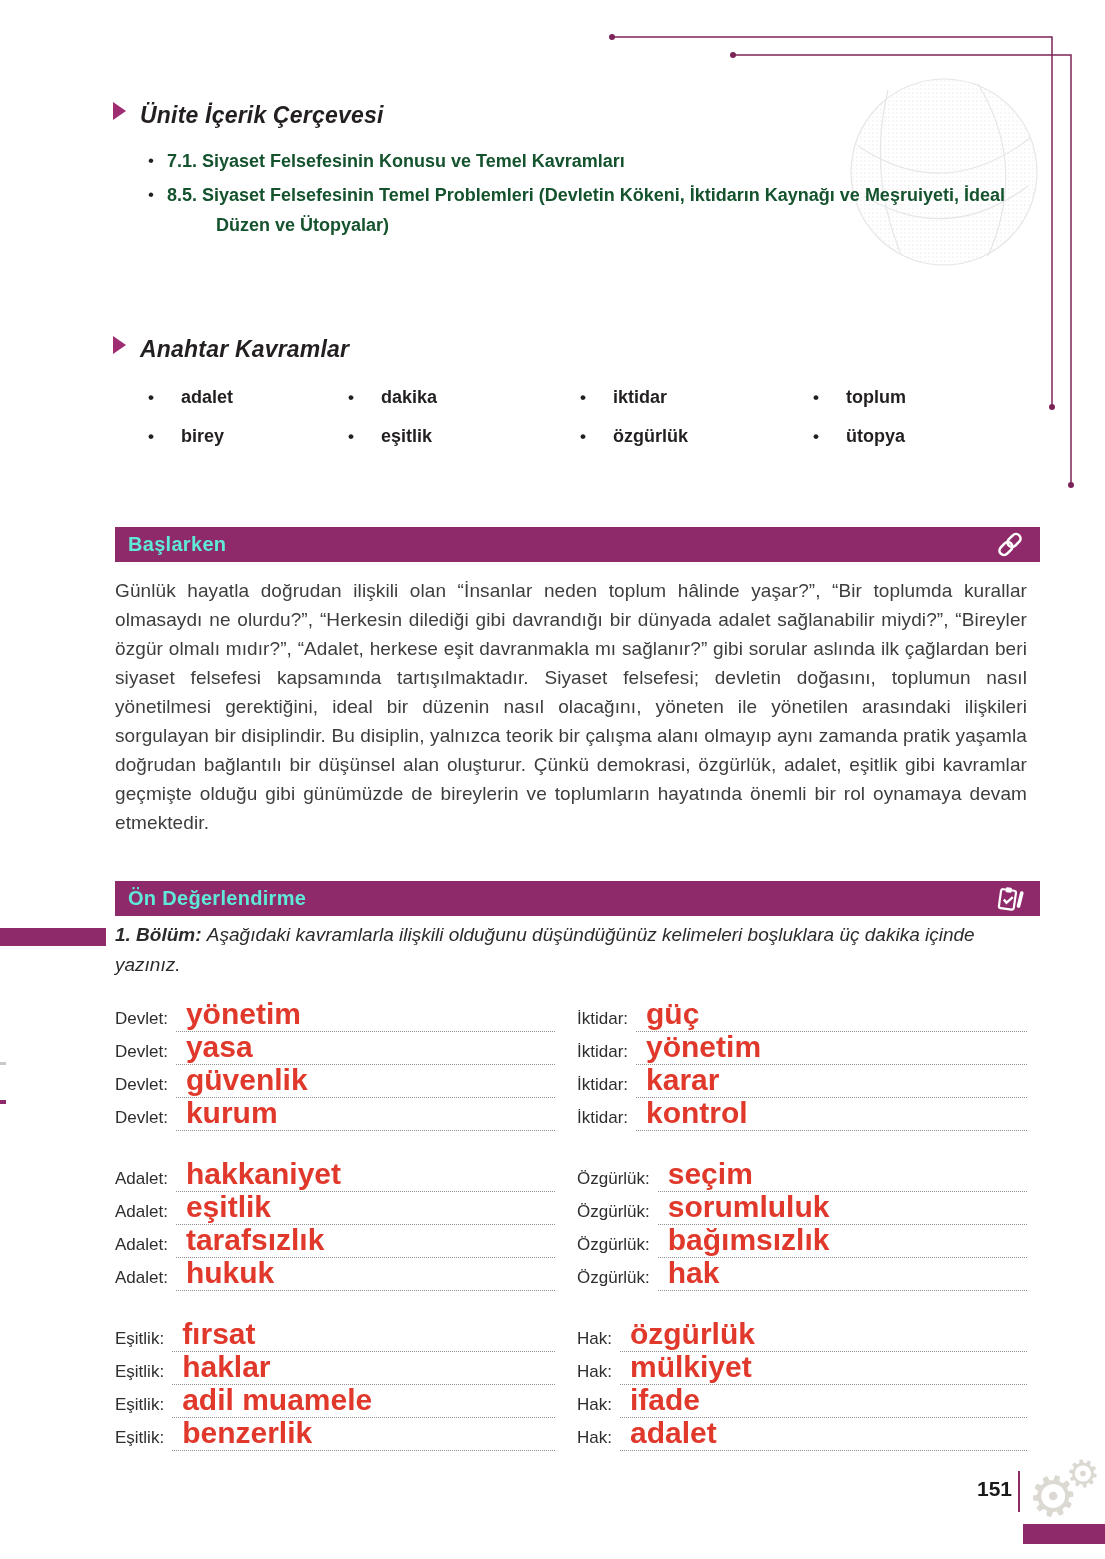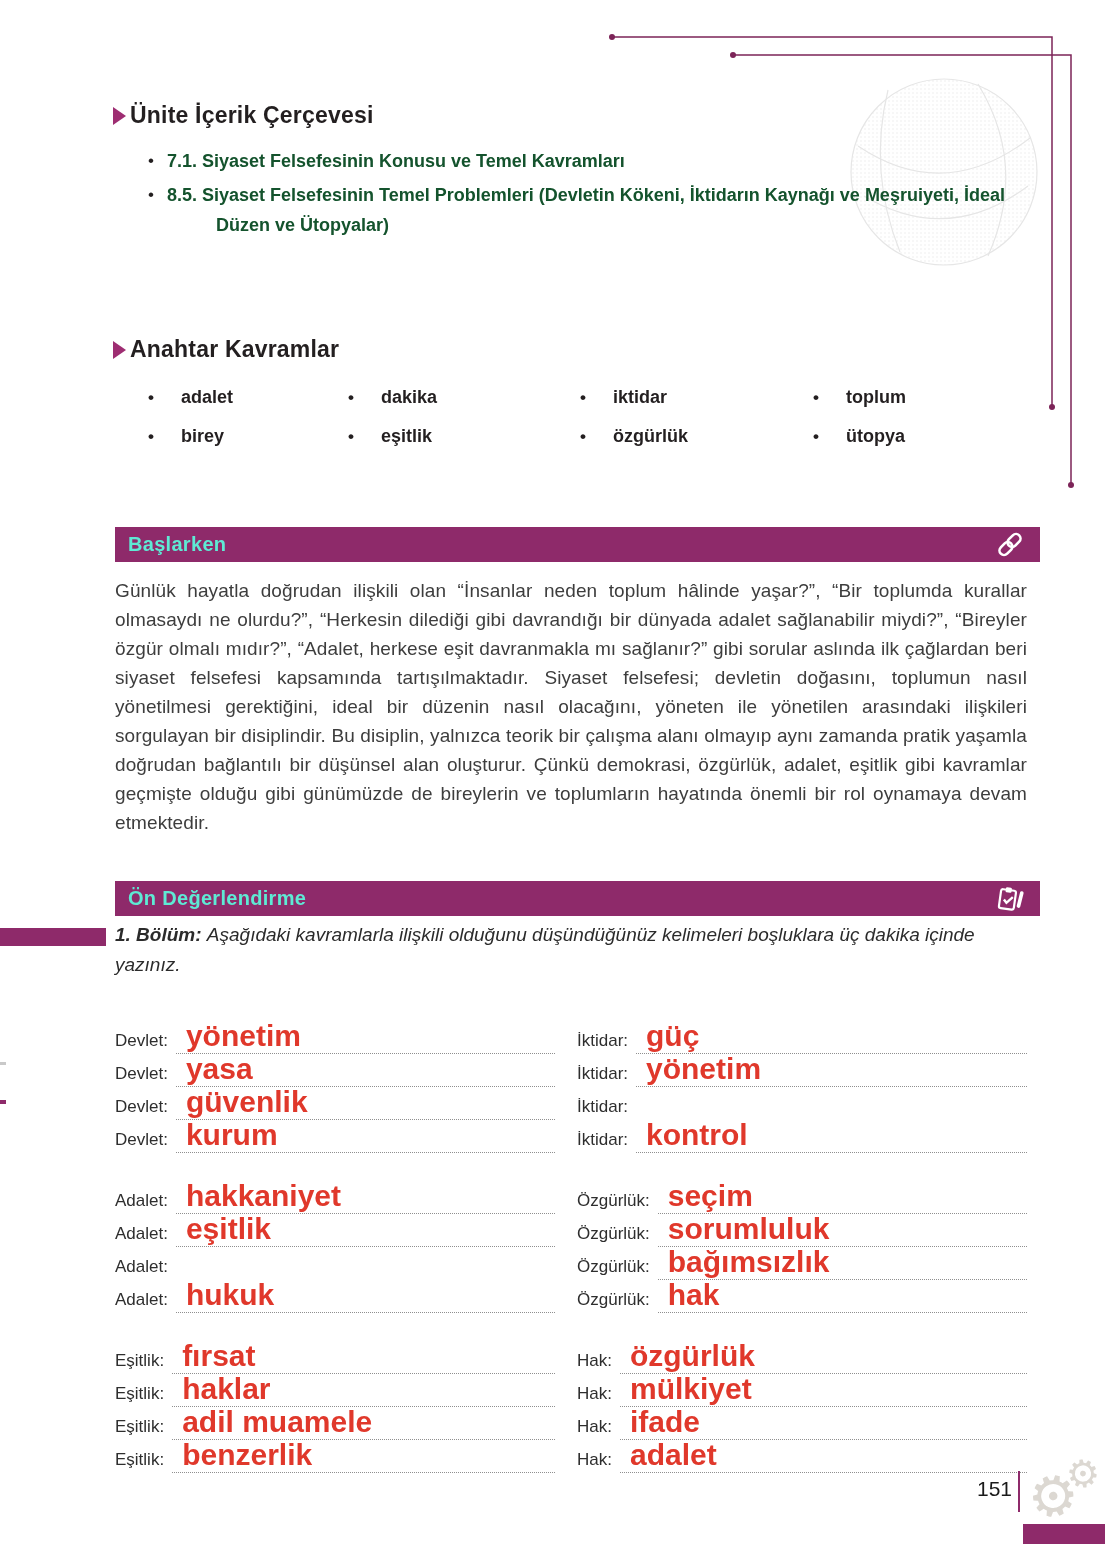--- a/index.html
+++ b/index.html
@@ -8,21 +8,21 @@
     width:1105px;height:1559px;
     background:#ffffff;
     overflow:hidden;
     font-family:"Liberation Sans", sans-serif;
     color:#262626;
   }
   
   .deco-svg{position:absolute;left:0;top:0;pointer-events:none;}
   .globe{position:absolute;left:848px;top:76px;pointer-events:none;}
   
-  .tri-title{display:flex;align-items:center;gap:4px;}
+  .tri-title{display:flex;align-items:flex-start;gap:14px;font-style:italic;}
   .tri{width:0;height:0;border-left:13px solid #9e2d72;border-top:9px solid transparent;border-bottom:9px solid transparent;}
   .tri-title h2{margin:0;font-size:23px;font-weight:bold;color:#231f20;letter-spacing:.2px;}
   
   .unit-frame{position:absolute;left:113px;top:102px;width:905px;}
   .uf-items{margin:17px 0 0 35px;}
   .uf-item{display:flex;align-items:flex-start;margin-bottom:4px;}
   .uf-item .dot{font-size:17px;line-height:30px;margin-right:13px;color:#231f20;}
   .uf-item .uf-text{font-size:18px;font-weight:bold;line-height:30px;color:#14532d;width:860px;padding-left:49px;text-indent:-49px;}
   
   .key-concepts{position:absolute;left:113px;top:336px;width:905px;}
@@ -34,34 +34,34 @@
   .banner .bar-title{color:#5eead4;font-size:20px;font-weight:bold;letter-spacing:.3px;}
   
   .getting-started{position:absolute;left:115px;top:527px;width:925px;}
   .gs-paragraph{margin-top:14px;width:912px;font-size:19px;line-height:29px;color:#3d3d3d;text-align:justify;letter-spacing:.1px;}
   
   .assessment{position:absolute;left:115px;top:881px;width:925px;}
   .as-instruction{margin-top:4px;width:912px;font-size:19px;line-height:30px;color:#2b2b2b;}
   .part-label{font-weight:bold;font-style:italic;}
   .instr-text{font-style:italic;}
   .fill-area{margin-top:14px;display:flex;gap:22px;width:912px;}
-  .fill-col{display:flex;flex-direction:column;margin-top:22px;}
+  .fill-col{display:flex;flex-direction:column;}
   .fill-col.left{width:440px;}
   .fill-col.right{flex:1;}
   .fill-group{margin-bottom:28px;}
   .fill-row{display:flex;align-items:flex-end;height:33px;}
   .fill-label{font-size:17px;color:#2e2e2e;padding-bottom:3px;white-space:nowrap;}
   .fill-line{flex:1;margin-left:8px;border-bottom:1px dotted #8f8f8f;display:flex;align-items:flex-end;min-width:0;}
   .fill-answer{font-size:30px;font-weight:bold;color:#e0382b;line-height:1;padding:0 0 2px 10px;white-space:nowrap;}
   
   .left-bar{position:absolute;left:0;top:928px;width:106px;height:18px;background:#8e2a6a;}
   .mark-gray{position:absolute;left:0;top:1062px;width:6px;height:3px;background:#c9c9c9;}
   .mark-purple{position:absolute;left:0;top:1100px;width:6px;height:4px;background:#8e2a6a;}
   
-  .page-number{position:absolute;left:972px;top:1477px;width:40px;text-align:right;font-size:21px;font-weight:normal;color:#1a1a1a;}
+  .page-number{position:absolute;left:972px;top:1477px;width:40px;text-align:right;font-size:21px;font-weight:bold;color:#1a1a1a;}
   .footer-vline{position:absolute;left:1018px;top:1471px;width:2px;height:41px;background:#8e2a6a;}
   .gears{position:absolute;left:1026px;top:1455px;width:80px;height:80px;color:#dcd8d2;font-family:"DejaVu Sans", sans-serif;pointer-events:none;}
   .gear-big{position:absolute;left:2px;top:14px;font-size:56px;line-height:1;transform:rotate(12deg);}
   .gear-small{position:absolute;left:40px;top:0;font-size:38px;line-height:1;transform:rotate(-8deg);}
   .corner-rect{position:absolute;left:1023px;top:1524px;width:82px;height:20px;background:#8e2a6a;}
 </style>
 </head>
 <body>
 
 <div class="page">
@@ -222,20 +222,23 @@
               </span>
           </div>
           <div class="fill-row">
             <span class="fill-label">Adalet:</span>
             <span class="fill-line">
                 <span class="fill-answer">eşitlik</span>
               </span>
           </div>
           <div class="fill-row">
             <span class="fill-label">Adalet:</span>
+            <span class="fill-line">
+                <span class="fill-answer">tarafsızlık</span>
+              </span>
           </div>
           <div class="fill-row">
             <span class="fill-label">Adalet:</span>
             <span class="fill-line">
                 <span class="fill-answer">hukuk</span>
               </span>
           </div>
         </div>
 
         <div class="fill-group">
@@ -275,20 +278,23 @@
               </span>
           </div>
           <div class="fill-row">
             <span class="fill-label">İktidar:</span>
             <span class="fill-line">
                 <span class="fill-answer">yönetim</span>
               </span>
           </div>
           <div class="fill-row">
             <span class="fill-label">İktidar:</span>
+            <span class="fill-line">
+                <span class="fill-answer">karar</span>
+              </span>
           </div>
           <div class="fill-row">
             <span class="fill-label">İktidar:</span>
             <span class="fill-line">
                 <span class="fill-answer">kontrol</span>
               </span>
           </div>
         </div>
 
         <div class="fill-group">

